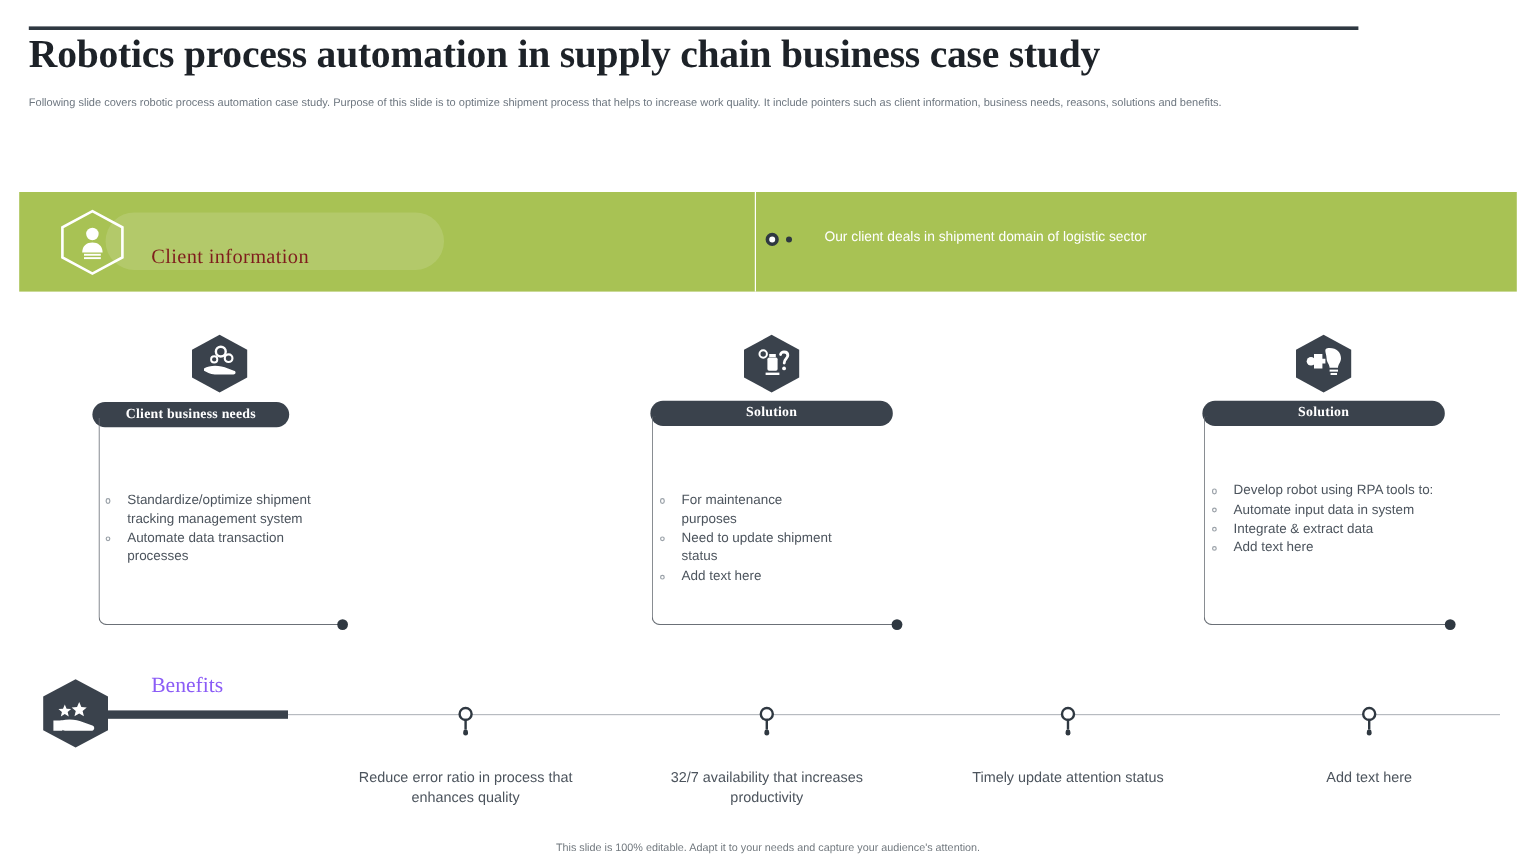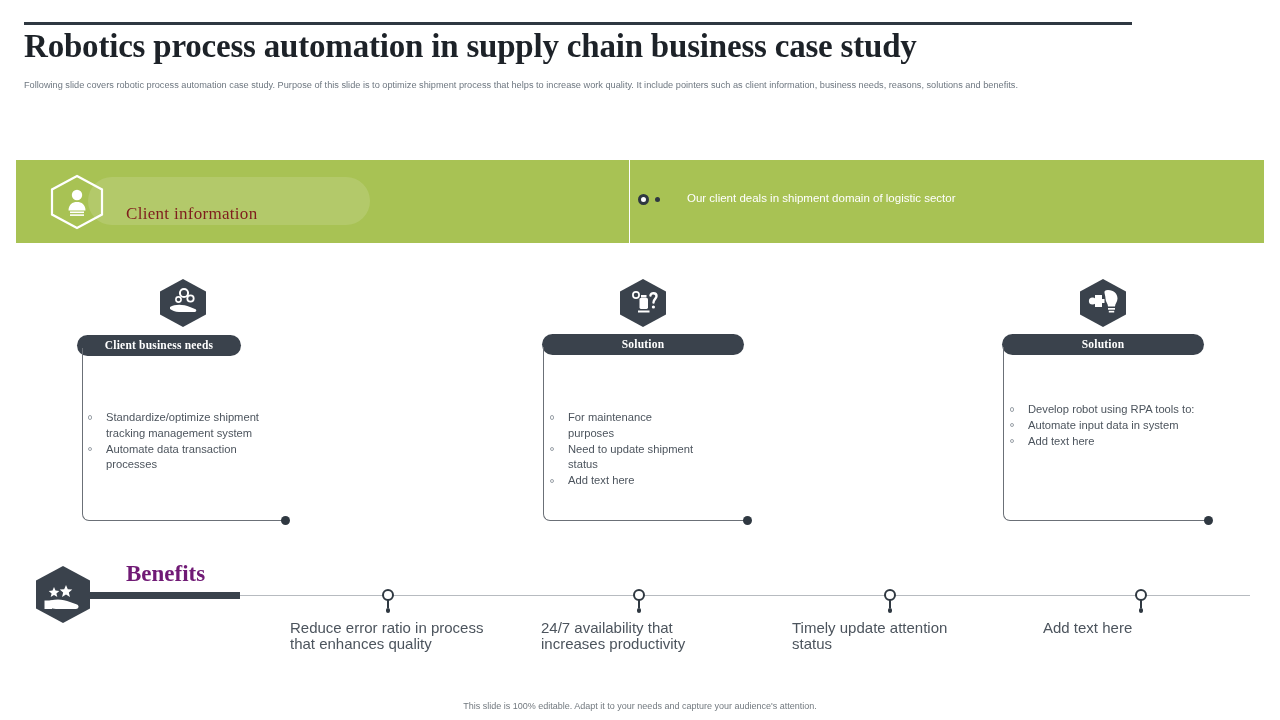--- a/index.html
+++ b/index.html
@@ -191,23 +191,23 @@
     left: 32px;
     top: 565px;
     width: 62px;
     height: 59px;
   }
   .benefits-label {
     position: absolute;
     left: 126px;
     top: 561px;
     font-family: "Liberation Serif", serif;
-    font-weight: bold;
-    font-size: 23px;
-    color: #701a75;
+    font-weight: normal;
+    font-size: 18px;
+    color: #8b5cf6;
   }
   .benefits-bar {
     position: absolute;
     left: 90px;
     top: 592px;
     width: 150px;
     height: 7px;
     background: #3a424c;
   }
   .benefits-line {
@@ -235,23 +235,25 @@
   }
   .pin-tip {
     position: absolute;
     width: 4.5px;
     height: 4.5px;
     border-radius: 50%;
     background: #2f3841;
   }
   .benefit-text {
     position: absolute;
-    font-size: 15px;
+    font-size: 12px;
     line-height: 16px;
     color: #4c545d;
+    text-align: center;
+    margin-top: 20px;
   }
 
   
   .footer-note {
     position: absolute;
     left: 0;
     top: 701px;
     width: 1280px;
     text-align: center;
     font-size: 9px;
@@ -343,20 +345,21 @@
         <path d="M18 17 L25 17 L25 21 L27.5 21 L27.5 25 L25 25 L25 29 L18 29 Z" fill="#ffffff"></path>
         <circle cx="15.5" cy="23" r="3.6" fill="#ffffff"></circle>
       </svg>
     </div>
     <div class="col-pill" style="left:974px; top:56px; width:202px;">Solution</div>
     <div class="bracket" style="left:975px; top:69px; width:206px; height:173px;"></div>
     <div class="bracket-dot" style="left:1176px; top:238px;"></div>
     <ul class="bullets" style="left:978px; top:124px; width:262px;">
       <li>Develop robot using RPA tools to:</li>
       <li>Automate input data in system</li>
+      <li>Integrate &amp; extract data</li>
       <li>Add text here</li>
     </ul>
   </div>
 
   <div class="benefits-hex">
     <svg width="62" height="59" viewBox="0 0 62 59">
       <polygon points="31,1 58,15.5 58,43.5 31,58 4,43.5 4,15.5" fill="#3a424c"></polygon>
       <path d="M22 22 l1.5 3.6 3.8 .3 -2.9 2.5 .9 3.7 -3.3 -2 -3.3 2 .9 -3.7 -2.9 -2.5 3.8 -.3z" fill="#ffffff"></path>
       <path d="M34 20 l1.8 4.2 4.5 .35 -3.45 2.95 1.1 4.4 -3.95 -2.4 -3.95 2.4 1.1 -4.4 -3.45 -2.95 4.5 -.35z" fill="#ffffff"></path>
       <path d="M13 38 C20 33.5 30 33.5 38 37 L45 39.5 C47.5 40.5 46.8 44 44 44 L24 44 C19 44 16 41 13 40 Z" fill="#ffffff"></path>
@@ -368,21 +371,21 @@
   <div class="benefits-line"></div>
 
   <div class="pin" style="left:382px; top:589px;"></div>
   <div class="pin-stem" style="left:387px; top:599px;"></div>
   <div class="pin-tip" style="left:385.7px; top:608px;"></div>
   <div class="benefit-text" style="left:290px; top:620px; width:196px;">Reduce error ratio in process that enhances quality</div>
 
   <div class="pin" style="left:633px; top:589px;"></div>
   <div class="pin-stem" style="left:638px; top:599px;"></div>
   <div class="pin-tip" style="left:636.7px; top:608px;"></div>
-  <div class="benefit-text" style="left:541px; top:620px; width:196px;">24/7 availability that increases productivity</div>
+  <div class="benefit-text" style="left:541px; top:620px; width:196px;">32/7 availability that increases productivity</div>
 
   <div class="pin" style="left:884px; top:589px;"></div>
   <div class="pin-stem" style="left:889px; top:599px;"></div>
   <div class="pin-tip" style="left:887.7px; top:608px;"></div>
   <div class="benefit-text" style="left:792px; top:620px; width:196px;">Timely update attention status</div>
 
   <div class="pin" style="left:1135px; top:589px;"></div>
   <div class="pin-stem" style="left:1140px; top:599px;"></div>
   <div class="pin-tip" style="left:1138.7px; top:608px;"></div>
   <div class="benefit-text" style="left:1043px; top:620px; width:196px;">Add text here</div>

